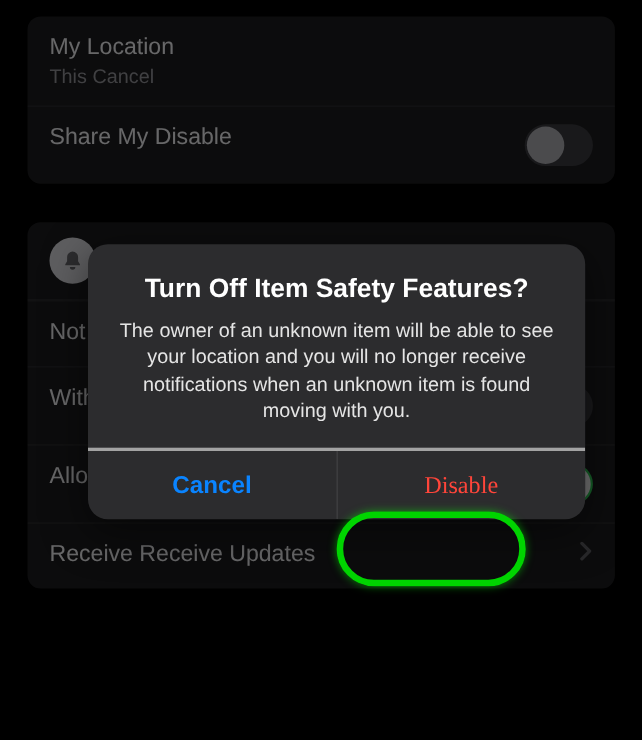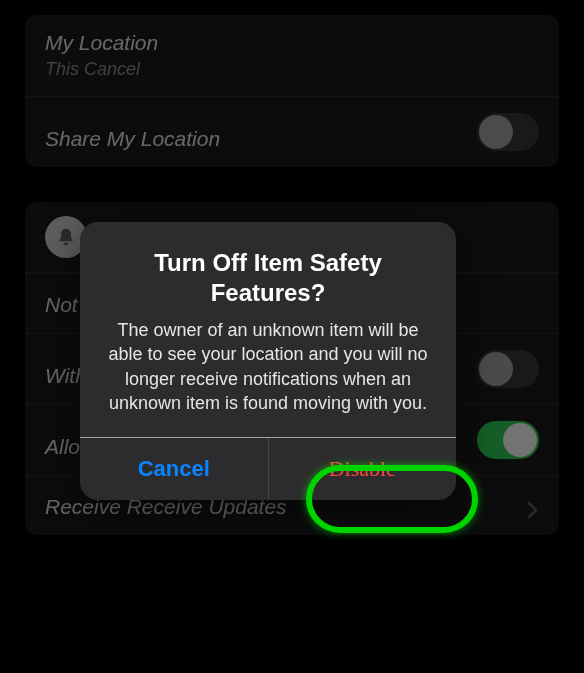--- a/index.html
+++ b/index.html
@@ -20,24 +20,23 @@
     }
     .section {
       background: #1c1c1e;
       border-radius: 12px;
       overflow: hidden;
       margin-bottom: 35px;
     }
     .row {
       padding: 16px 20px;
       display: flex;
-      align-items: flex-end;
+      align-items: flex-start;
       justify-content: space-between;
       min-height: 60px;
-      font-style: italic;
     }
     .row-sep {
       border-top: 1px solid #2d2d2f;
     }
     .row-text {
       display: flex;
       flex-direction: column;
       gap: 2px;
     }
     .title {
@@ -100,21 +99,21 @@
       position: absolute;
       inset: 0;
       background: rgba(0,0,0,0.55);
     }
 
     
     .modal {
       position: absolute;
       left: 80px;
       top: 222px;
-      width: 376px;
+      width: 452px;
       background: #2c2c2e;
       border-radius: 18px;
       overflow: hidden;
       box-shadow: 0 10px 40px rgba(0,0,0,0.5);
     }
     .modal-body {
       padding: 26px 22px 22px 22px;
       text-align: center;
     }
     .modal-title {
@@ -124,21 +123,21 @@
       line-height: 1.25;
       margin-bottom: 10px;
     }
     .modal-msg {
       color: #e5e5e5;
       font-size: 18px;
       line-height: 1.35;
     }
     .modal-actions {
       display: flex;
-      border-top: 1px solid #a3a3a3;
+      border-top: 3px solid #a3a3a3;
       text-align: center;
     }
     .modal-btn {
       flex: 1;
       height: 62px;
       display: flex;
       align-items: center;
       justify-content: center;
       font-size: 22px;
       cursor: pointer;
@@ -167,21 +166,21 @@
 <div class="page">
 
   <div class="section">
     <div class="row">
       <div class="row-text">
         <div class="title">My Location</div>
         <div class="sub">This Cancel</div>
       </div>
     </div>
     <div class="row row-sep">
-      <div class="title">Share My Location</div>
+      <div class="title">Share My Disable</div>
       <div class="toggle">
         <div class="knob"></div>
       </div>
     </div>
   </div>
 
   <div class="section">
     <div class="section-header">
       <div class="bell">
         <svg width="20" height="20" viewBox="0 0 24 24" fill="#636366">

